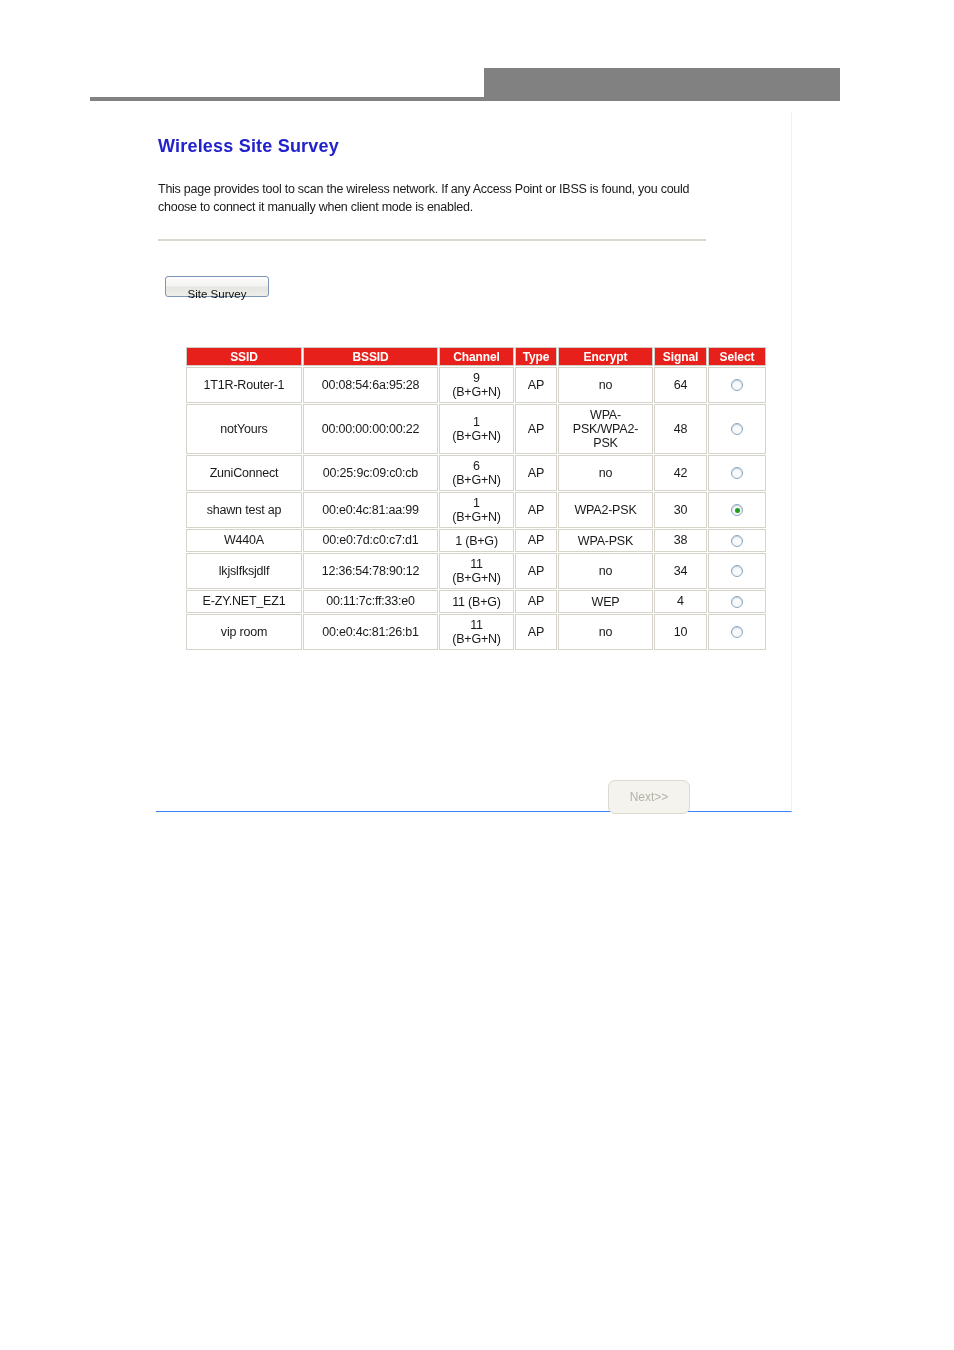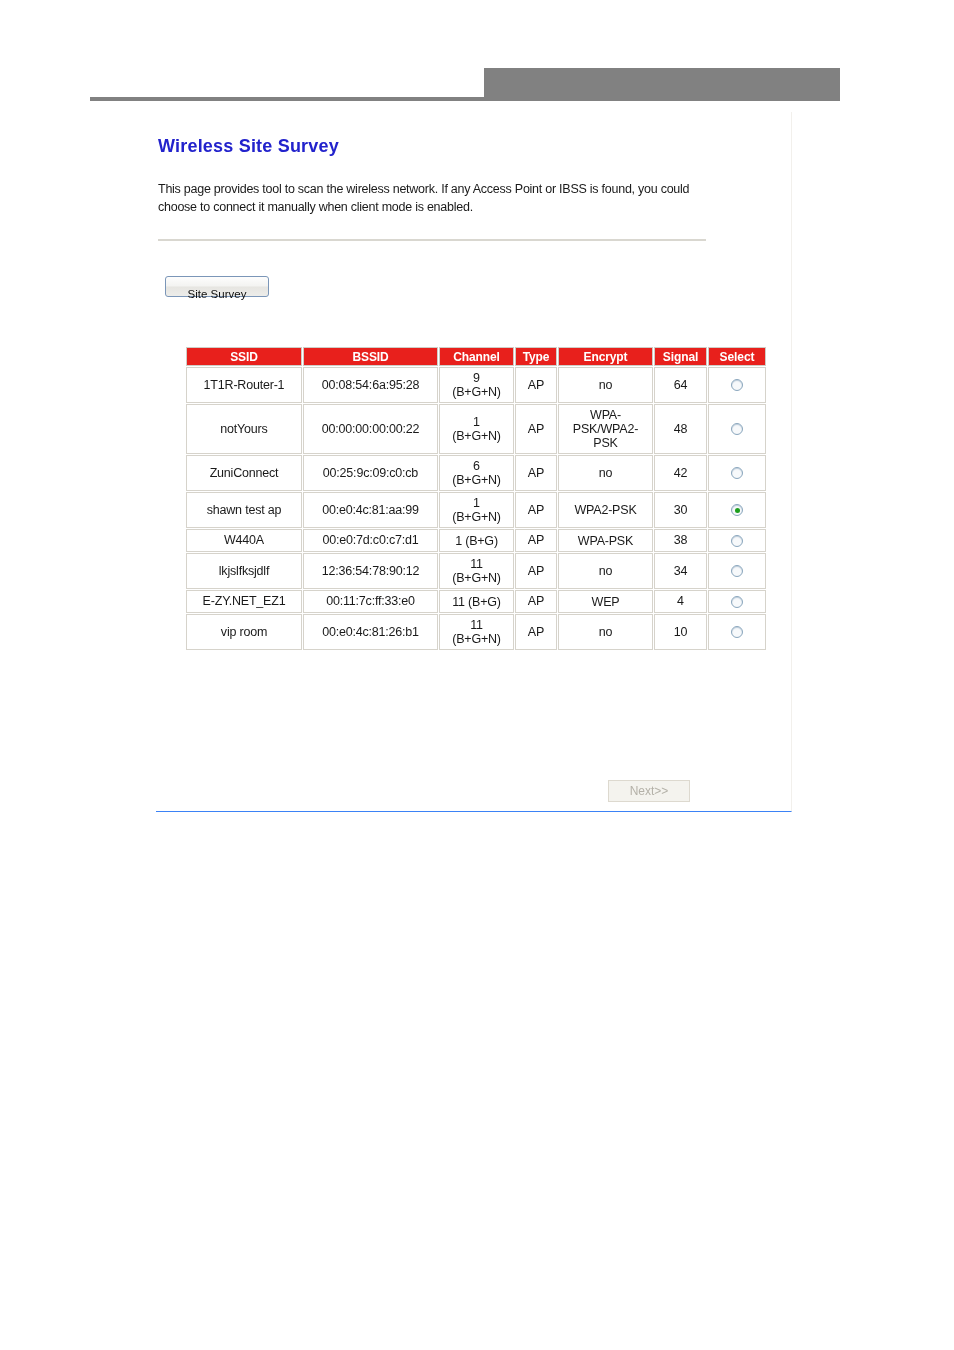--- a/index.html
+++ b/index.html
@@ -168,29 +168,29 @@
     border-radius: 50%;
     background: #1d9e1d;
   }
 
   
   #next-button {
     position: absolute;
     left: 452px;
     top: 668px;
     width: 82px;
-    height: 22px;
+    height: 34px;
     font-family: "Liberation Sans", sans-serif;
     font-size: 12px;
     color: #b4b1a8;
     text-align: center;
     line-height: 20px;
     background: #f4f3ee;
     border: 1px solid #ddd9cf;
-    border-radius: 0;
+    border-radius: 7px;
     box-sizing: border-box;
     padding: 0;
   }
 </style>
 </head>
 <body>
 
 <div id="header-banner">
   <div id="header-grey-block"></div>
   <div id="header-rule"></div>

